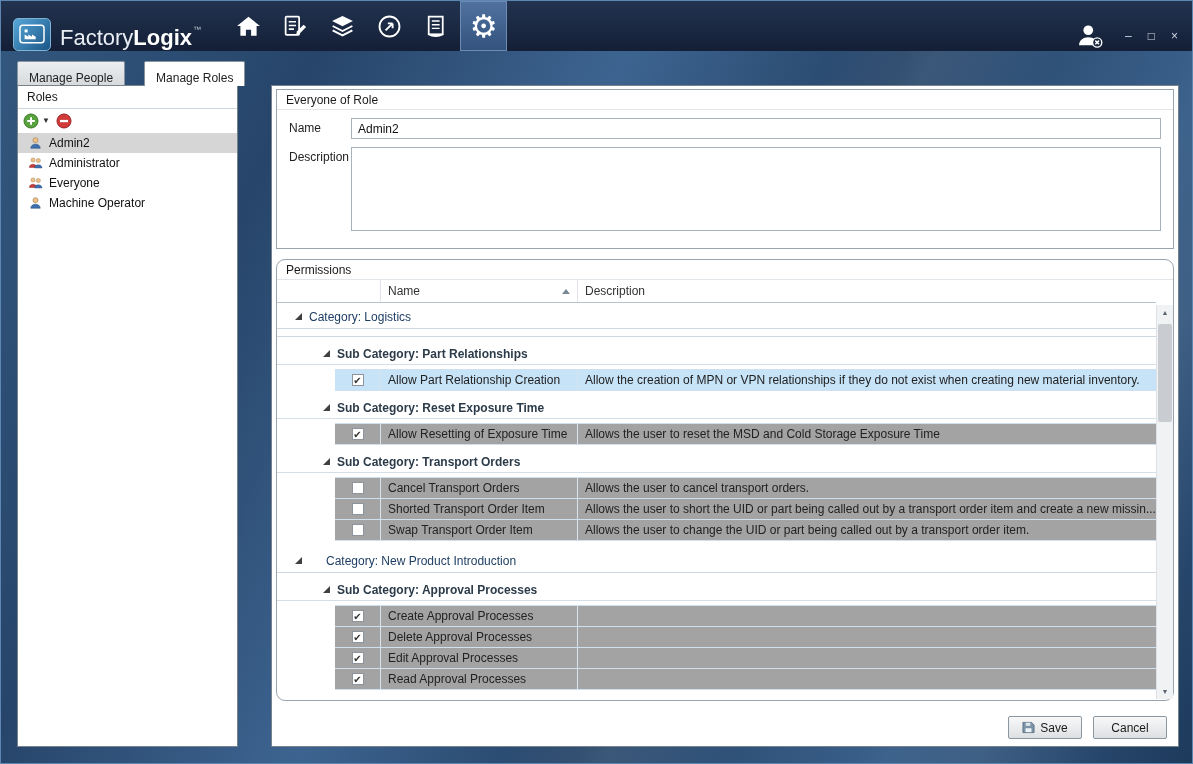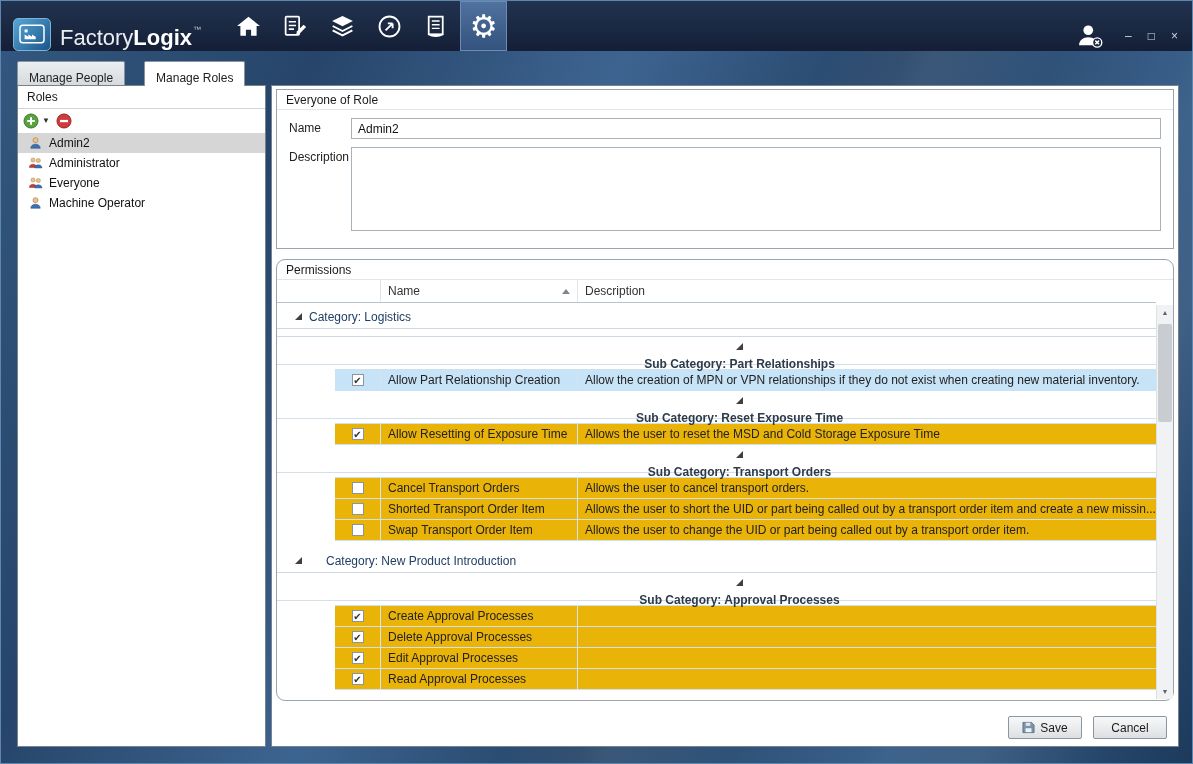--- a/index.html
+++ b/index.html
@@ -35,21 +35,21 @@
   .wb{cursor:pointer;line-height:1;}
 
   
   .tabs{position:absolute;left:16px;top:60px;display:flex;z-index:2;}
   .tab{height:24px;line-height:23px;padding:5px 11px;font-size:12px;color:#222;
     background:linear-gradient(#eceff1,#d6dadd);border:1px solid #8a949e;border-bottom:none;
     border-radius:2px 2px 0 0;margin-right:19px;cursor:pointer;}
   .tab.active{background:#fff;height:25px;}
 
   
-  .roles-panel{position:absolute;left:16px;top:84px;width:249px;height:662px;background:#fff;
+  .roles-panel{position:absolute;left:16px;top:84px;width:221px;height:662px;background:#fff;
     border:1px solid #77828c;z-index:1;}
   .roles-header{height:23px;line-height:22px;padding:0 9px;font-size:12px;color:#1a1a1a;
     border-bottom:1px solid #cfd6dc;}
   .roles-toolbar{height:23px;display:flex;align-items:center;gap:1px;padding:0 5px;}
   .roles-toolbar svg{width:16px;height:16px;display:block;}
   .tool{display:flex;align-items:center;cursor:pointer;}
   .dd{font-size:8px;color:#333;margin:0 5px 0 2px;}
   .roles-list{padding-top:1px;}
   .role-item{display:flex;align-items:center;gap:6px;height:20px;padding-left:10px;font-size:12px;color:#111;cursor:default;}
   .role-item.selected{background:#d6d6d6;}
@@ -74,24 +74,24 @@
   .sort-asc{position:absolute;right:7px;top:9px;width:0;height:0;
     border-left:4px solid transparent;border-right:4px solid transparent;border-bottom:5px solid #7a8894;}
   .gh-desc{flex:1;display:flex;align-items:center;padding:0 7px;}
   .grid-body{position:absolute;top:45px;left:0;right:17px;bottom:1px;overflow:hidden;font-size:12px;}
 
   .cat-row{display:flex;align-items:center;height:24px;padding-left:18px;gap:7px;
     border-bottom:1px solid #cdd8e2;font-weight:normal;color:#1e3e63;}
   .grid-body > .cat-row:not(:first-child){margin-top:8px;gap:24px;}
   .partial-row{height:8px;border-bottom:1px solid #cdd8e2;}
   .sub-row{display:flex;align-items:center;height:22px;padding-left:46px;gap:7px;margin-top:6px;
-    border-bottom:1px solid #d5dfe8;font-weight:bold;color:#2c3b49;flex-direction:column;}
+    border-bottom:1px solid #d5dfe8;font-weight:bold;color:#2c3b49;}
   .expander{width:0;height:0;border-left:7px solid transparent;border-bottom:7px solid #404040;flex:none;}
   .items{margin-left:58px;margin-top:4px;border-top:1px solid #cfe0ee;}
-  .item-row{display:flex;height:21px;border-bottom:1px solid #cfe0ee;background:#eab308;color:#222;}
+  .item-row{display:flex;height:21px;border-bottom:1px solid #cfe0ee;background:#a3a3a3;color:#222;}
   .item-row.highlighted{background:#c7e3f8;}
   .cell-check{width:46px;flex:none;display:flex;align-items:center;justify-content:center;border-right:1px solid #d9e3ed;}
   .cell-name{width:197px;flex:none;display:flex;align-items:center;padding:0 7px;border-right:1px solid #d9e3ed;white-space:nowrap;overflow:hidden;}
   .cell-desc{flex:1;display:flex;align-items:center;padding:0 7px;white-space:nowrap;overflow:hidden;}
   .checkbox{width:12px;height:12px;border:1px solid #8d949b;background:#fff;display:flex;align-items:center;justify-content:center;font-size:10px;color:#333;cursor:pointer;}
   .checkbox.checked::after{content:"✔";}
 
   .vscroll{position:absolute;top:45px;right:0;bottom:1px;width:17px;background:#f1f2f4;border-left:1px solid #dee2e6;}
   .sb-btn{position:absolute;left:0;width:100%;height:15px;line-height:15px;font-size:7px;color:#5a6470;text-align:center;cursor:pointer;}
   .sb-btn.up{top:0;}

